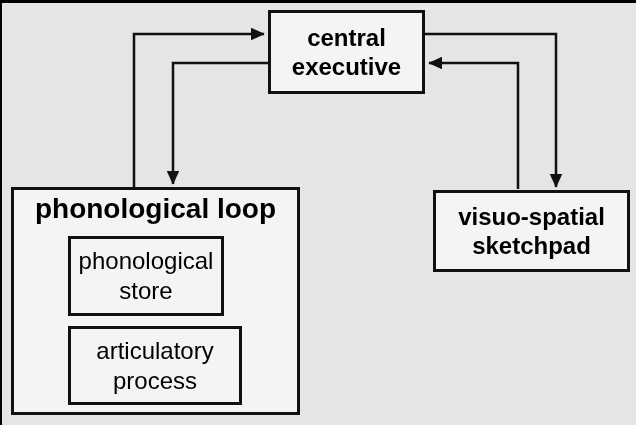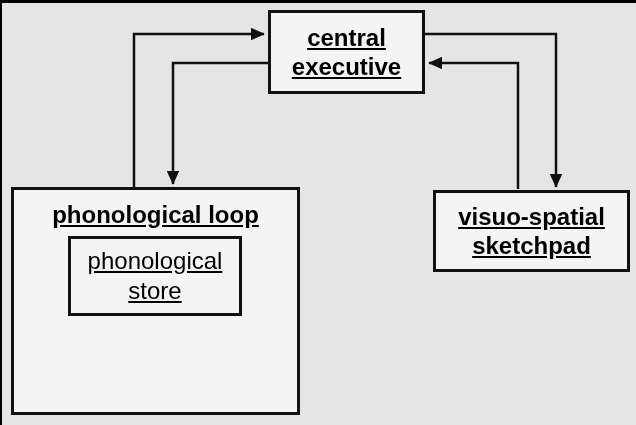--- a/index.html
+++ b/index.html
@@ -26,40 +26,39 @@
     stroke-width: 2.5;
   }
 
   .node {
     position: absolute;
     box-sizing: border-box;
     background: #f4f4f4;
     border: 3px solid #111111;
     color: #000000;
     text-align: center;
-    text-decoration: underline;
   }
   .node.center-text {
     display: flex;
     align-items: center;
     justify-content: center;
   }
   .bold-label { font-weight: bold; font-size: 24px; line-height: 29px; }
   .reg-label  { font-weight: normal; font-size: 24px; line-height: 30px; }
 
   #node-central-executive { left: 268px; top: 10px;  width: 157px; height: 84px; }
   #node-phonological-loop { left: 11px;  top: 187px; width: 289px; height: 228px; }
   #node-visuo-spatial     { left: 433px; top: 190px; width: 197px; height: 82px; justify-content: center; }
-  #node-phonological-store{ left: 68px;  top: 236px; width: 174px; height: 80px; }
+  #node-phonological-store{ left: 68px;  top: 236px; width: 156px; height: 80px; }
   #node-articulatory      { left: 68px;  top: 326px; width: 174px; height: 79px; }
 
   #loop-title {
-    padding-top: 10px;
+    padding-top: 4px;
     font-weight: bold;
-    font-size: 24px;
+    font-size: 28px;
     line-height: 29px;
   }
   .label-wrap { padding: 0 6px; }
 </style>
 </head>
 <body>
 
 <div id="canvas">
 
   <div id="frame-top" class="frame-strip"></div>
@@ -84,18 +83,21 @@
   </div>
 
   <div id="node-phonological-loop" class="node">
     <div id="loop-title">phonological loop</div>
   </div>
 
   <div id="node-phonological-store" class="node center-text">
     <div class="reg-label label-wrap">phonological store</div>
   </div>
 
+  <div id="node-articulatory" class="node center-text">
+    <div class="reg-label label-wrap">articulatory process</div>
+  </div>
 
   <div id="node-visuo-spatial" class="node center-text">
     <div class="bold-label label-wrap">visuo-spatial sketchpad</div>
   </div>
 
 </div>
 
 </body></html>

